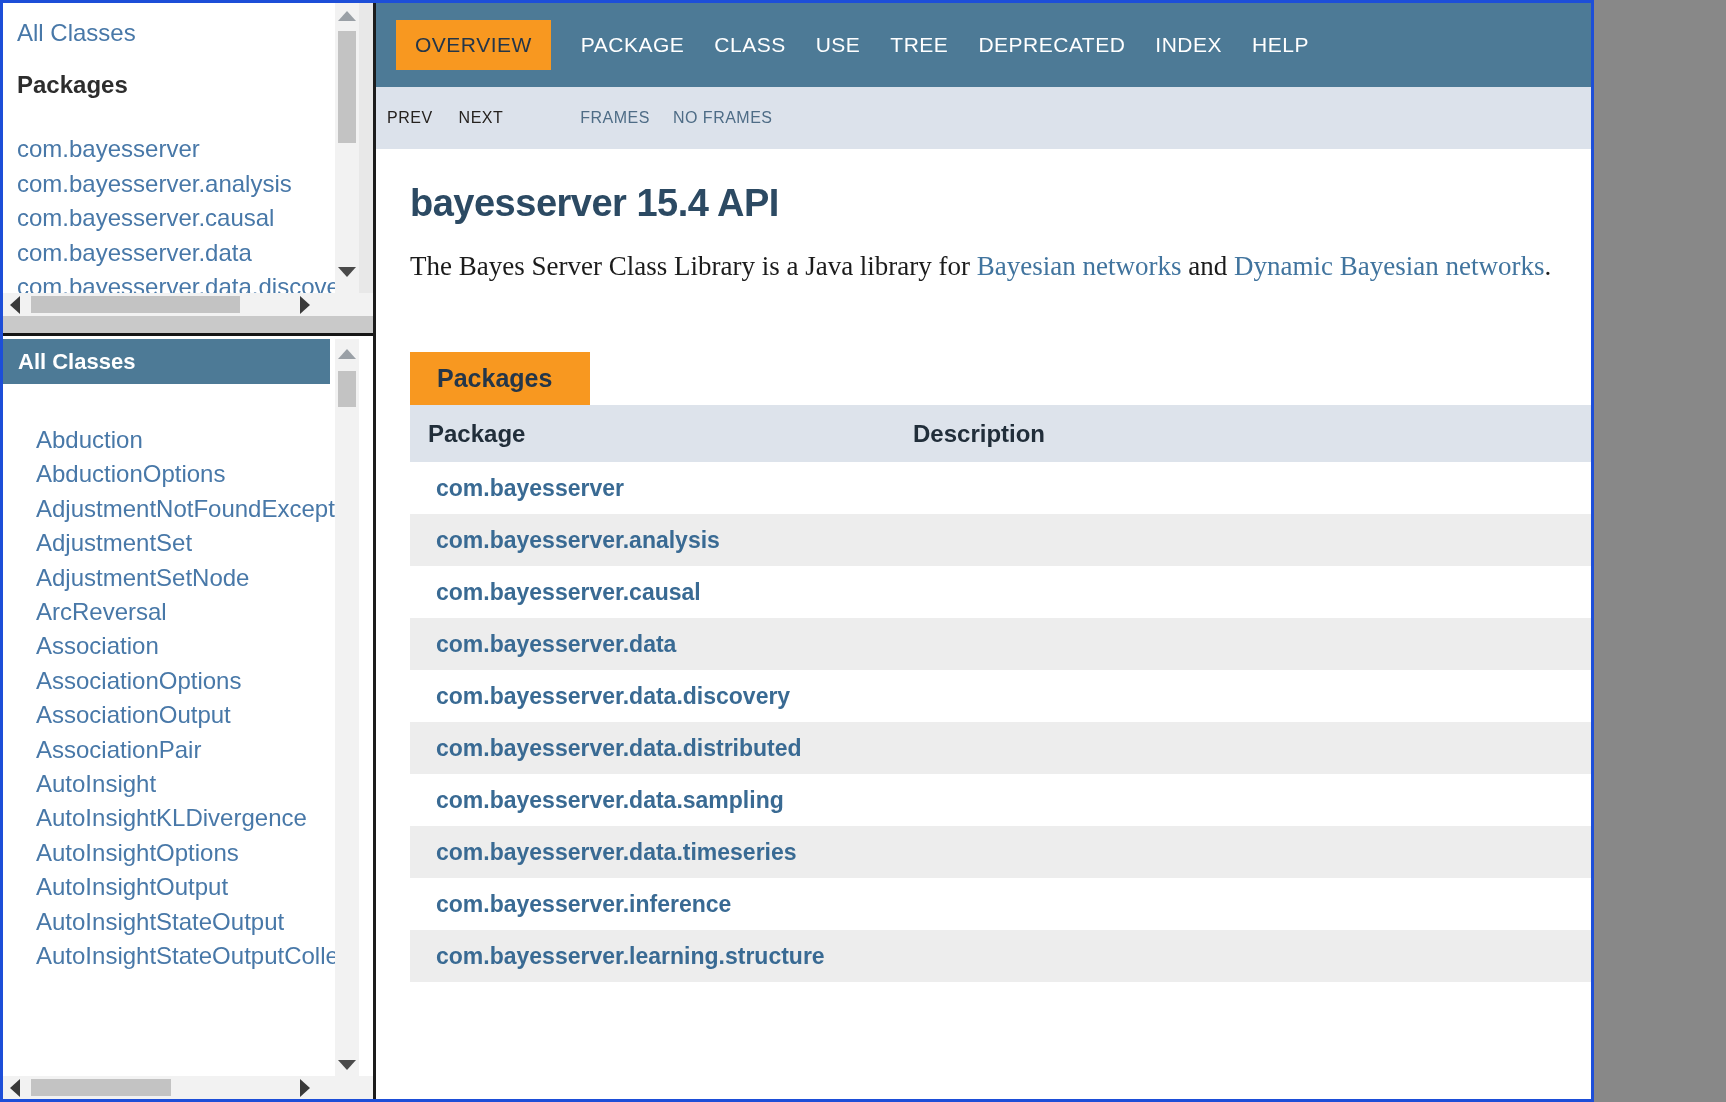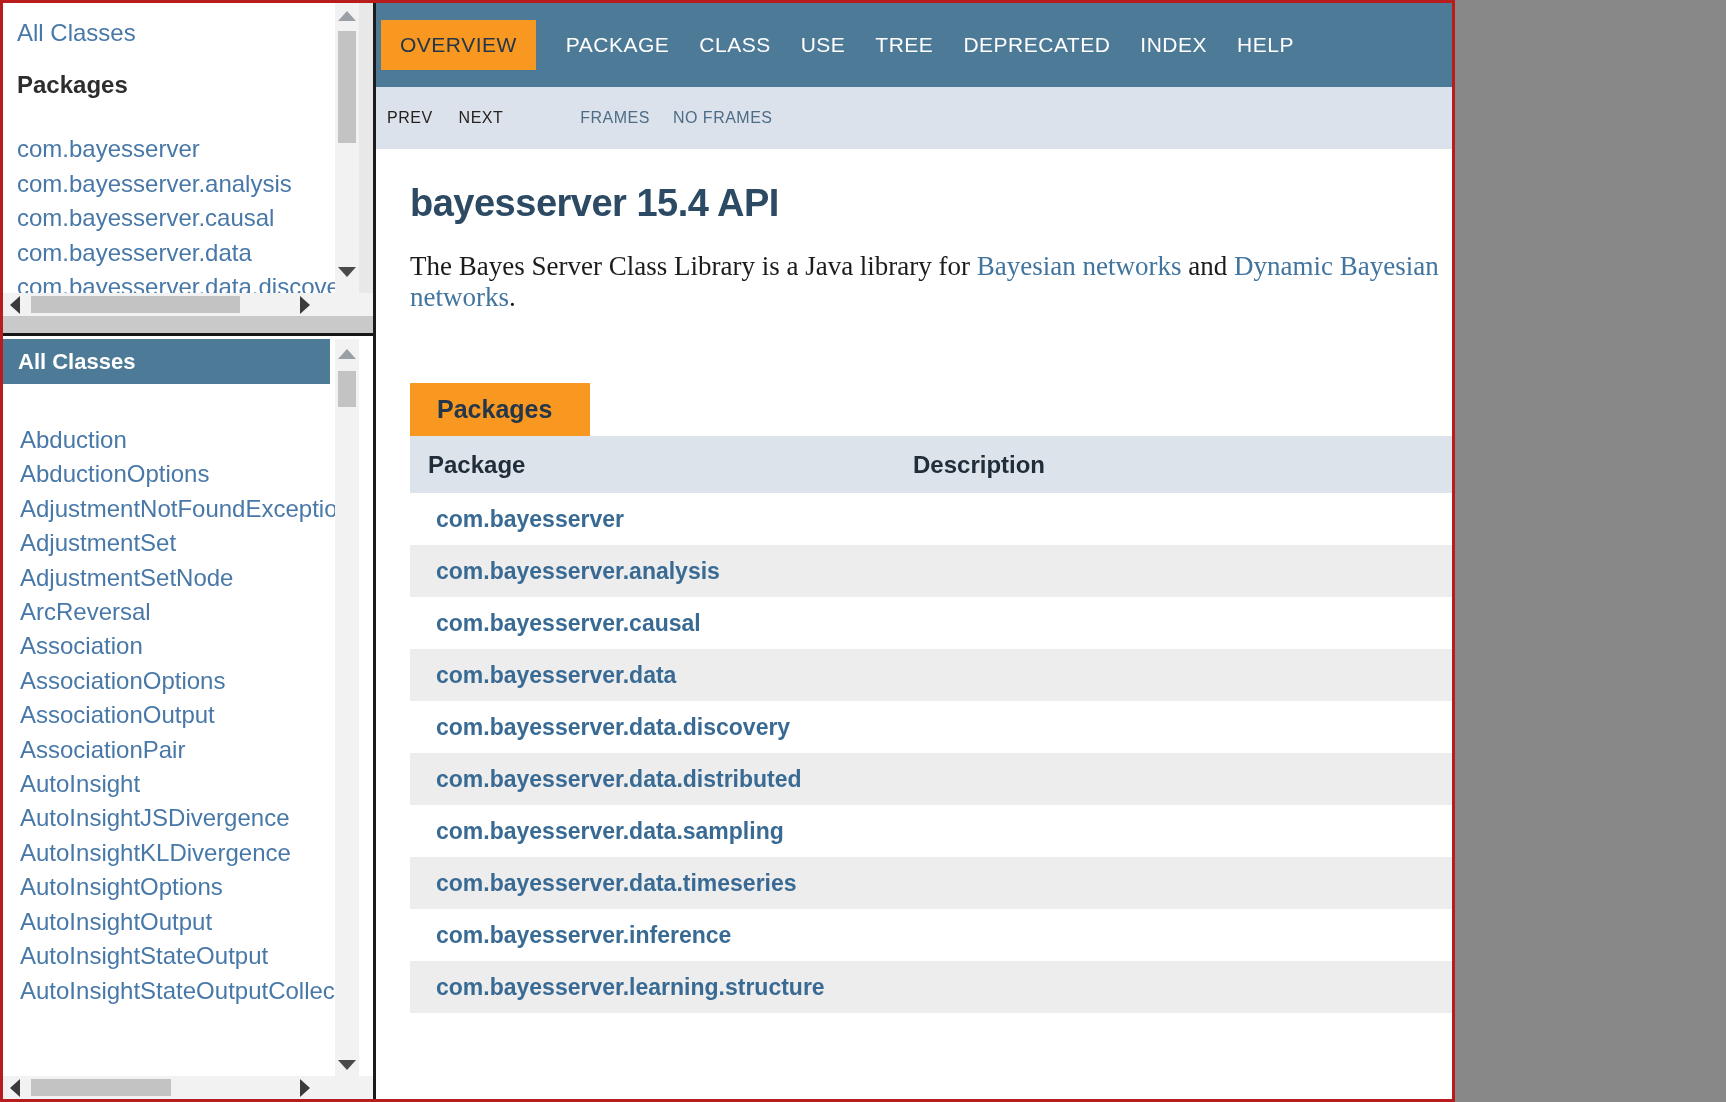--- a/index.html
+++ b/index.html
@@ -1,19 +1,19 @@
 <!DOCTYPE html>
 <html><head>
 <meta charset="utf-8">
 <style>
   * { margin:0; padding:0; box-sizing:border-box; }
   html,body { background:#888; }
   .screen {
-    position:relative; width:1455px; height:1102px;
-    border:3px solid #b91c1c; background:#14b8a6; overflow:hidden;
+    position:relative; width:1594px; height:1102px;
+    border:3px solid #1d4ed8; background:#14b8a6; overflow:hidden;
     font-family:"Liberation Sans", sans-serif;
   }
   
   .left-col { position:absolute; left:0; top:0; width:370px; height:100%; background:#EFEFEF; }
   .pane-border { position:absolute; left:370px; top:0; width:3px; height:100%; background:#1c1c1c; }
   .edge-strip { position:absolute; left:356px; top:0; width:14px; height:100%; background:#E8E8E8; }
 
   .frame-top { position:absolute; left:0; top:0; width:370px; height:313px; }
   .ft-content { position:absolute; left:0; top:0; width:332px; height:290px; background:#fff; overflow:hidden; }
   .all-classes-link { position:absolute; left:14px; top:16px; font-size:24px; color:#4878A8; text-decoration:none; white-space:nowrap; cursor:pointer; }
@@ -36,32 +36,32 @@
 
   .vscroll-top { left:332px; top:0; height:290px; }
   .hscroll-top { left:0; top:290px; width:332px; }
   .corner-top  { left:332px; top:290px; }
 
   .frame-divider { position:absolute; left:0; top:313px; width:370px; height:20px; background:#C9C9C9; border-bottom:3px solid #161616; }
 
   .frame-bottom { position:absolute; left:0; top:333px; width:370px; bottom:0; background:#fff; }
   .fb-header { position:absolute; left:0; top:3px; width:327px; height:45px; background:#4D7A96;
                color:#fff; font-weight:bold; font-size:22px; line-height:45px; padding-left:15px; white-space:nowrap; }
-  .class-list { position:absolute; left:0; top:88px; width:332px; bottom:23px; overflow:hidden; list-style:none; }
+  .class-list { position:absolute; left:16px; top:88px; width:332px; bottom:23px; overflow:hidden; list-style:none; }
   .class-list li { line-height:31.4px; padding-left:17px; }
   .vscroll-bot { left:332px; top:3px; bottom:23px; }
   .hscroll-bot { left:0; bottom:0; width:332px; }
   .corner-bot  { left:332px; bottom:0; }
 
   
   .main-col { position:absolute; left:373px; top:0; right:0; height:100%; background:#fff; }
   .topnav { position:absolute; left:0; top:0; right:0; height:84px; background:#4D7A96;
             display:flex; align-items:center; padding-left:5px; }
   .nav-item { color:#fff; font-size:21px; letter-spacing:0.5px; margin-left:30px; cursor:pointer; white-space:nowrap; }
-  .nav-item.active { background:#F89820; color:#243649; margin-left:0; padding:0 19px; height:50px; line-height:50px; }
+  .nav-item.active { background:#F89820; color:#243649; margin-left:15px; padding:0 19px; height:50px; line-height:50px; }
   .subnav { position:absolute; left:0; top:84px; right:0; height:62px; background:#DCE2EB;
             display:flex; align-items:center; padding-left:11px; font-size:16px; letter-spacing:0.5px; }
   .subnav .sn-dark { color:#26221F; cursor:pointer; }
   .subnav .sn-link { color:#4E6C86; cursor:pointer; }
   .sn-prev { margin-right:26px; }
   .sn-next { margin-right:77px; }
   .sn-frames { margin-right:23px; }
 
   .content { position:absolute; left:0; top:146px; right:0; bottom:0; padding-left:34px; }
   .page-title { margin-top:33px; font-size:38px; font-weight:bold; color:#2C4A63; letter-spacing:-0.5px; }
@@ -158,23 +158,20 @@
           <li>
             <a>AssociationOutput</a>
           </li>
           <li>
             <a>AssociationPair</a>
           </li>
           <li>
             <a>AutoInsight</a>
           </li>
           <li>
-            <a>AutoInsightJSDivergence</a>
-          </li>
-          <li>
             <a>AutoInsightKLDivergence</a>
           </li>
           <li>
             <a>AutoInsightOptions</a>
           </li>
           <li>
             <a>AutoInsightOutput</a>
           </li>
           <li>
             <a>AutoInsightStateOutput</a>

